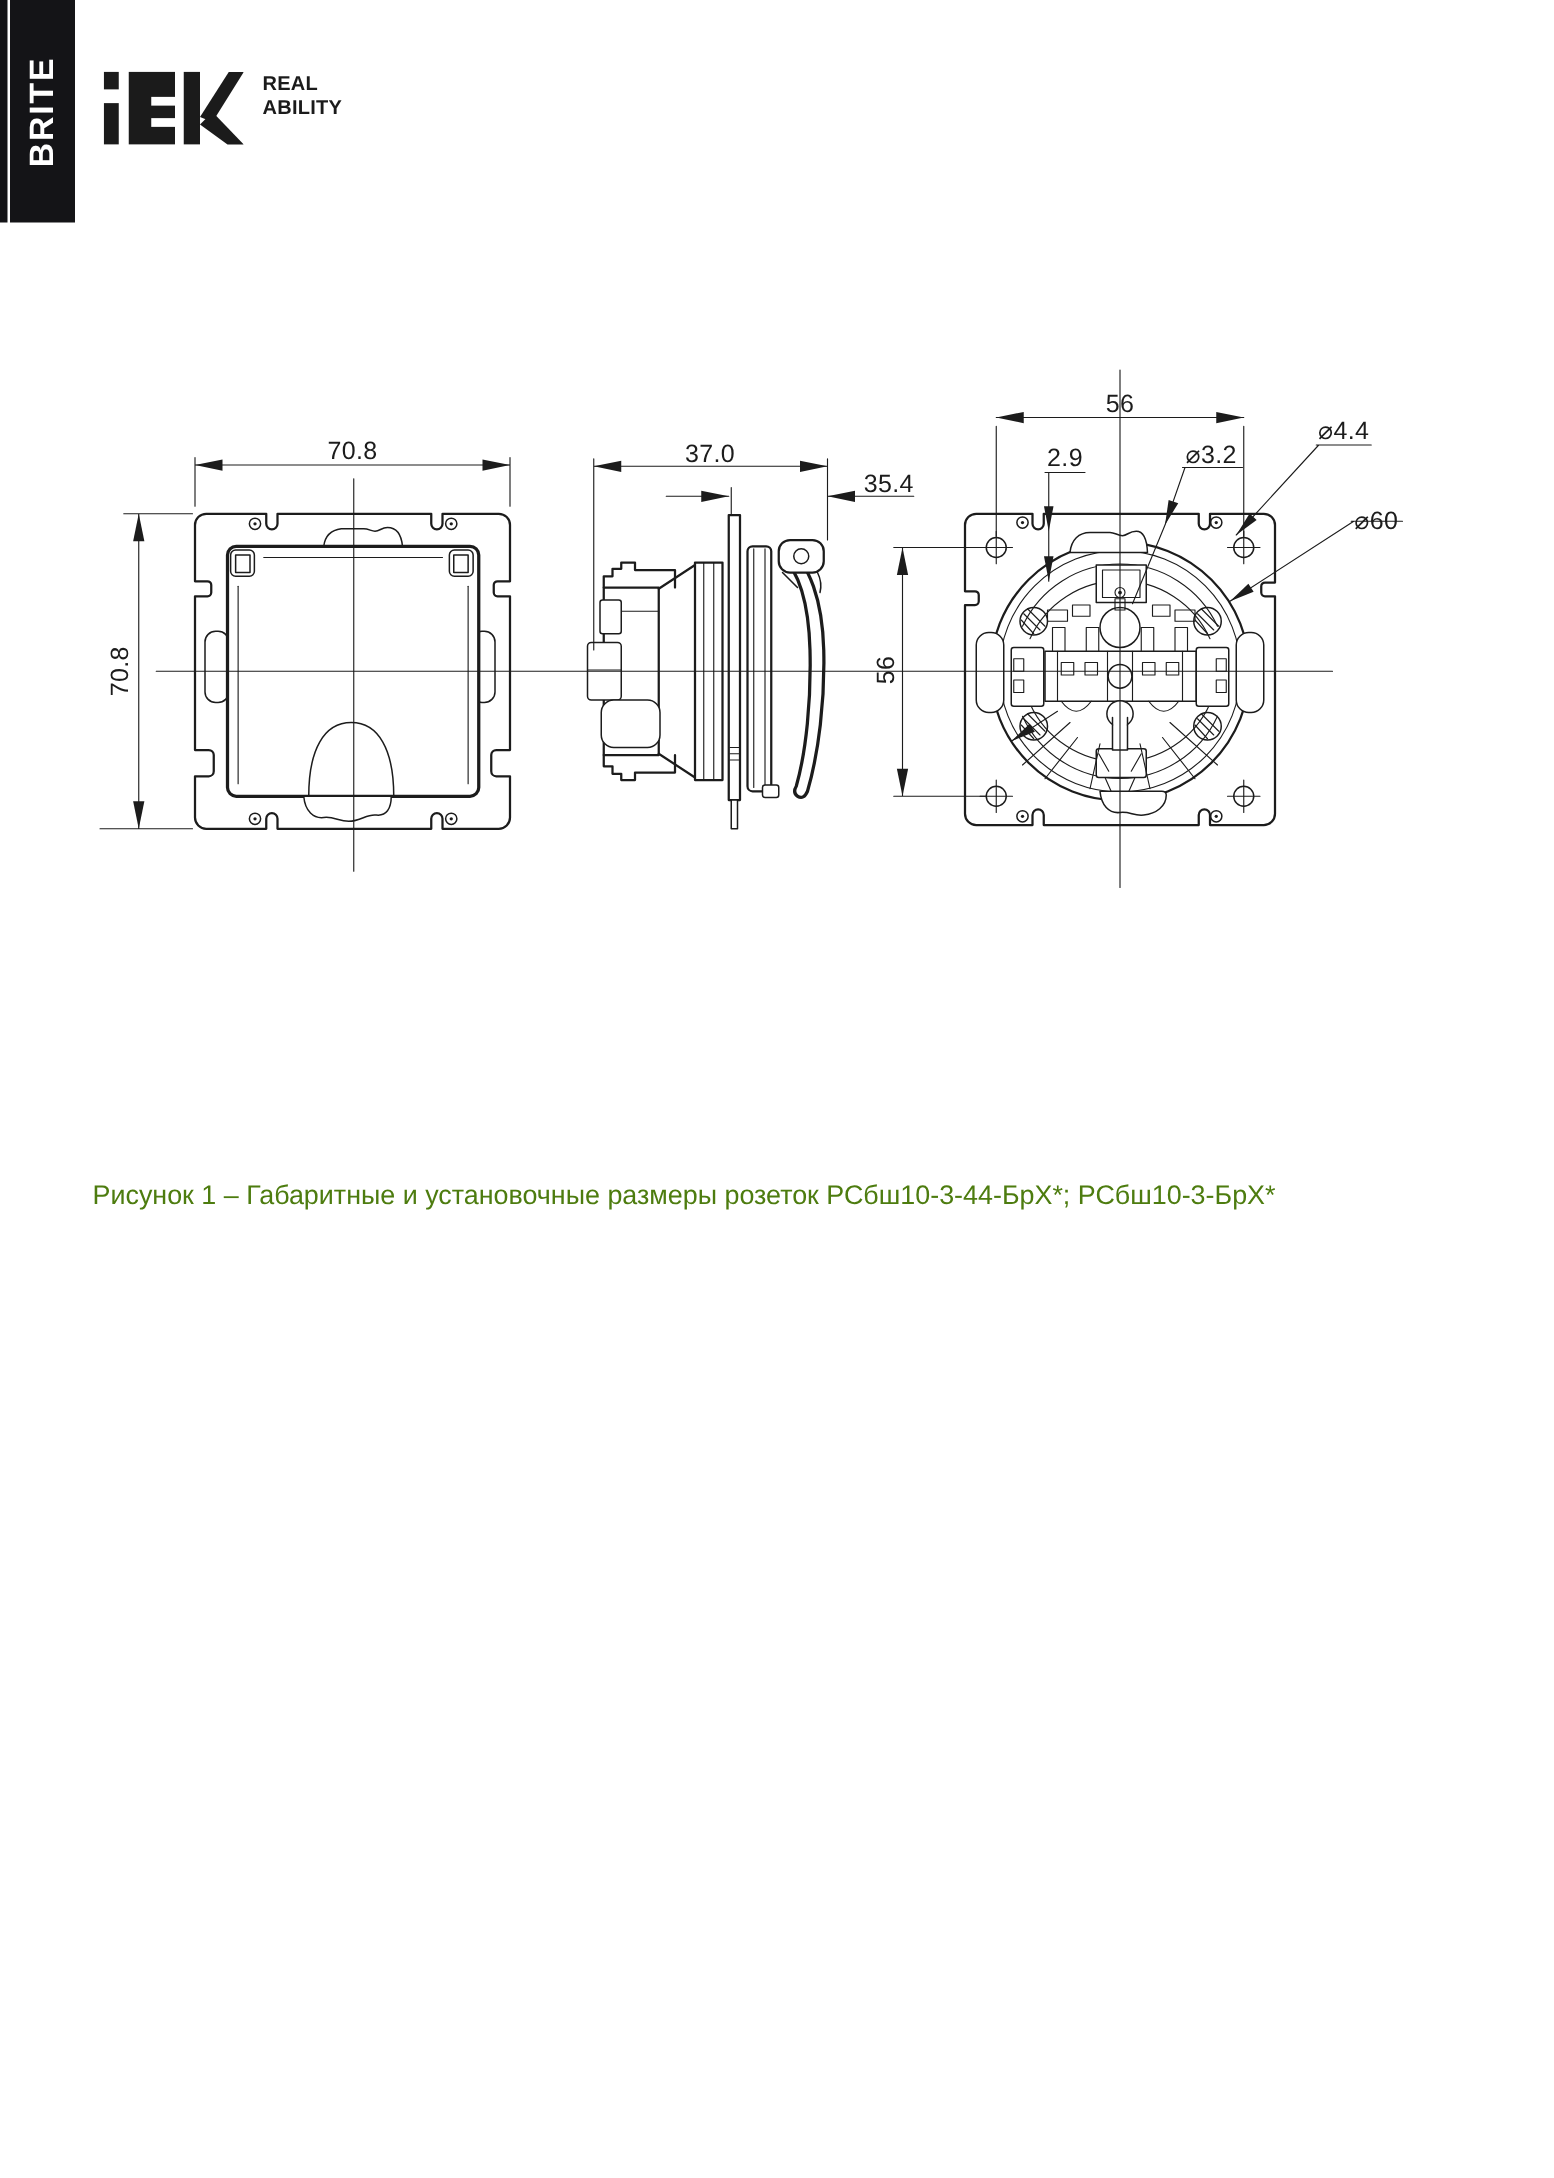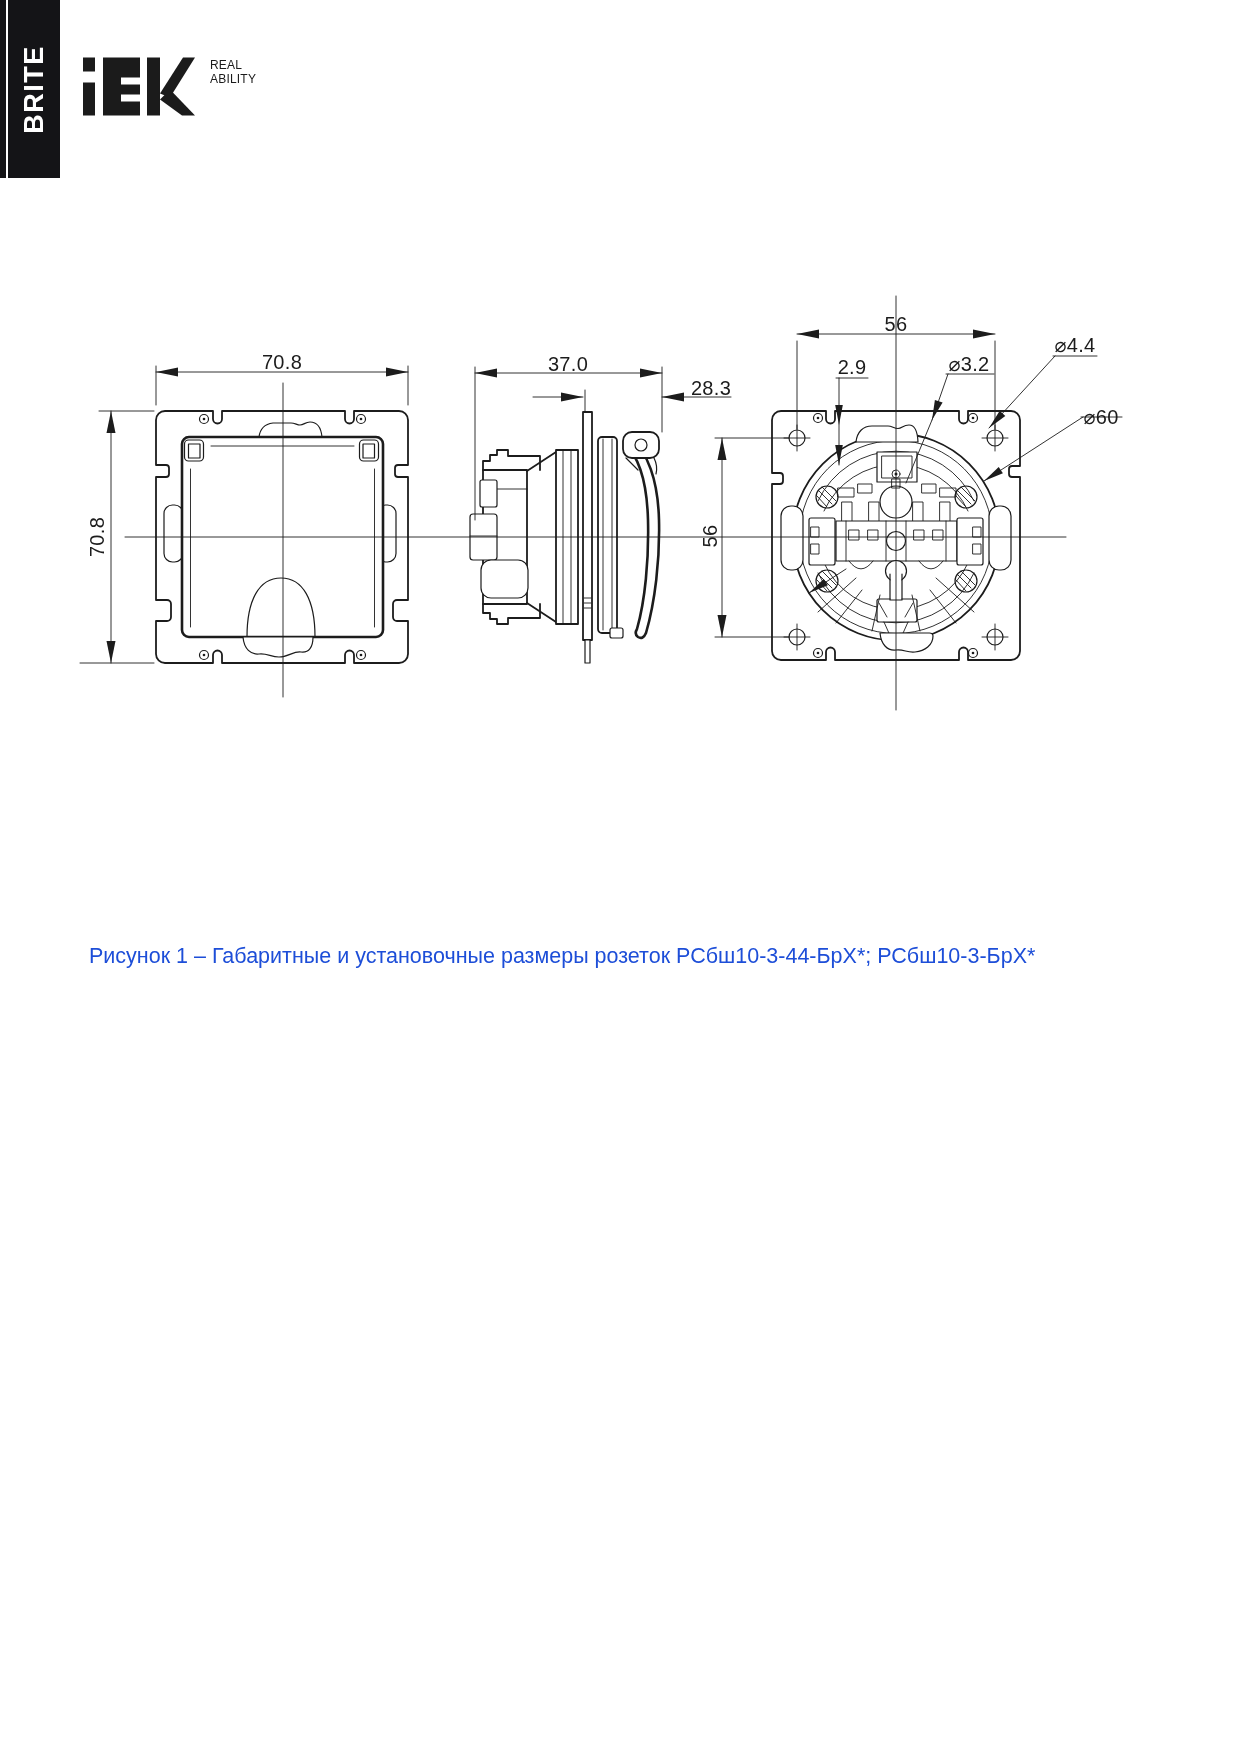--- a/index.html
+++ b/index.html
@@ -4,27 +4,27 @@
 <style>
   html,body{margin:0;padding:0;background:#e8e8e8;}
   .page{position:relative;width:1243px;height:1742px;background:#ffffff;overflow:hidden;
         font-family:"Liberation Sans","DejaVu Sans",sans-serif;color:#1c1c1c;}
   .page-edge{position:absolute;left:0;top:0;width:6px;height:178px;background:#141417;}
   .brite-bar{position:absolute;left:8px;top:0;width:52px;height:178px;background:#141417;
              display:flex;align-items:center;justify-content:center;}
   .brite-bar span{display:block;transform:rotate(-90deg);color:#fff;font-weight:bold;
                   font-size:27px;letter-spacing:1.5px;white-space:nowrap;}
   .logo-mark{position:absolute;left:83px;top:57px;width:112px;height:59px;}
-  .tagline{position:absolute;left:210px;top:59px;font-weight:normal;font-size:12px;line-height:1.16;
+  .tagline{position:absolute;left:210px;top:59px;font-weight:bold;font-size:16px;line-height:1.16;
            letter-spacing:0.2px;color:#1b1b1b;}
   .drawing-svg{position:absolute;left:0;top:0;width:1243px;height:1742px;}
   .dim{position:absolute;transform:translate(-50%,-50%);font-size:20px;white-space:nowrap;
        color:#1c1c1c;letter-spacing:0.3px;}
   .dim.v{transform:translate(-50%,-50%) rotate(-90deg);}
-  .caption{position:absolute;left:89px;top:944px;font-size:21.5px;color:#1d4ed8;white-space:nowrap;}
+  .caption{position:absolute;left:74px;top:944px;font-size:21.5px;color:#4d7c0f;white-space:nowrap;}
   
   .s2 {fill:none;stroke:#1c1c1c;stroke-width:2.6;stroke-linejoin:round;stroke-linecap:round;}
   .s18{fill:none;stroke:#1c1c1c;stroke-width:1.8;stroke-linejoin:round;stroke-linecap:round;}
   .s12{fill:none;stroke:#1c1c1c;stroke-width:1.2;stroke-linejoin:round;stroke-linecap:round;}
   .s08{fill:none;stroke:#1c1c1c;stroke-width:0.9;stroke-linejoin:round;stroke-linecap:round;}
   .fw {fill:#ffffff;}
   .ar {fill:#1c1c1c;stroke:none;}
 </style>
 </head>
 <body>
@@ -272,21 +272,21 @@
     <g>
       <path class="s08" d="M125,537 H1066"></path>
       <path class="s08" d="M283,383 V697"></path>
       <path class="s08" d="M896,296 V710"></path>
     </g>
   </svg>
 
   <div class="dim" style="left:282px;top:362px">70.8</div>
   <div class="dim v" style="left:97px;top:537px">70.8</div>
   <div class="dim" style="left:568px;top:364px">37.0</div>
-  <div class="dim" style="left:711px;top:388px">28.3</div>
+  <div class="dim" style="left:711px;top:388px">35.4</div>
   <div class="dim" style="left:896px;top:324px">56</div>
   <div class="dim v" style="left:710px;top:536px">56</div>
   <div class="dim" style="left:852px;top:367px">2.9</div>
   <div class="dim" style="left:969px;top:364px">⌀3.2</div>
   <div class="dim" style="left:1075px;top:345px">⌀4.4</div>
   <div class="dim" style="left:1101px;top:417px">⌀60</div>
 
   <div class="caption">Рисунок 1 – Габаритные и установочные размеры розеток РСбш10-3-44-БрХ*; РСбш10-3-БрХ*</div>
 
 </div>

